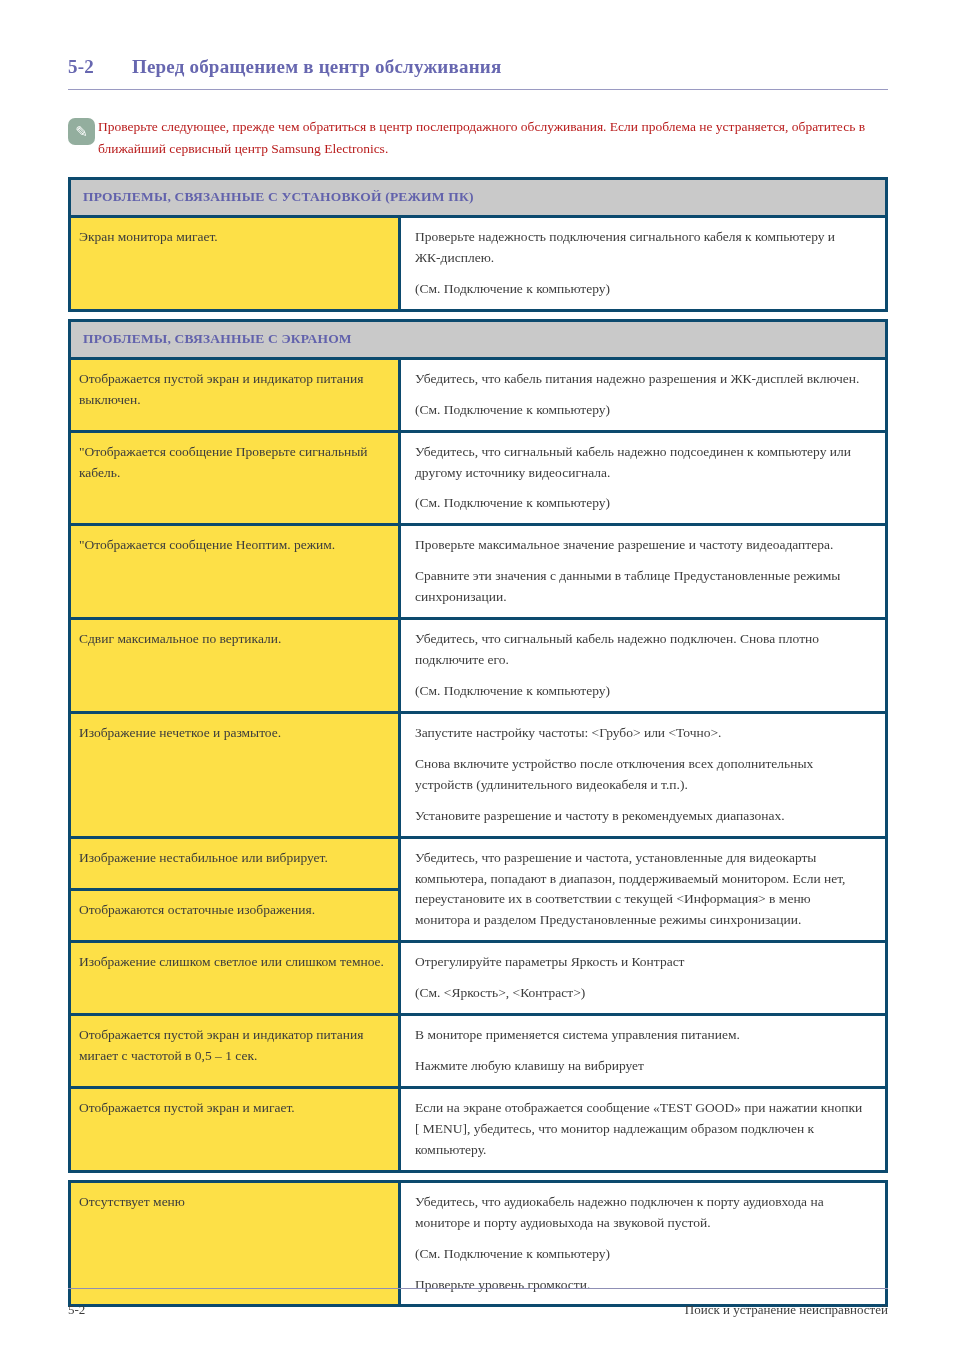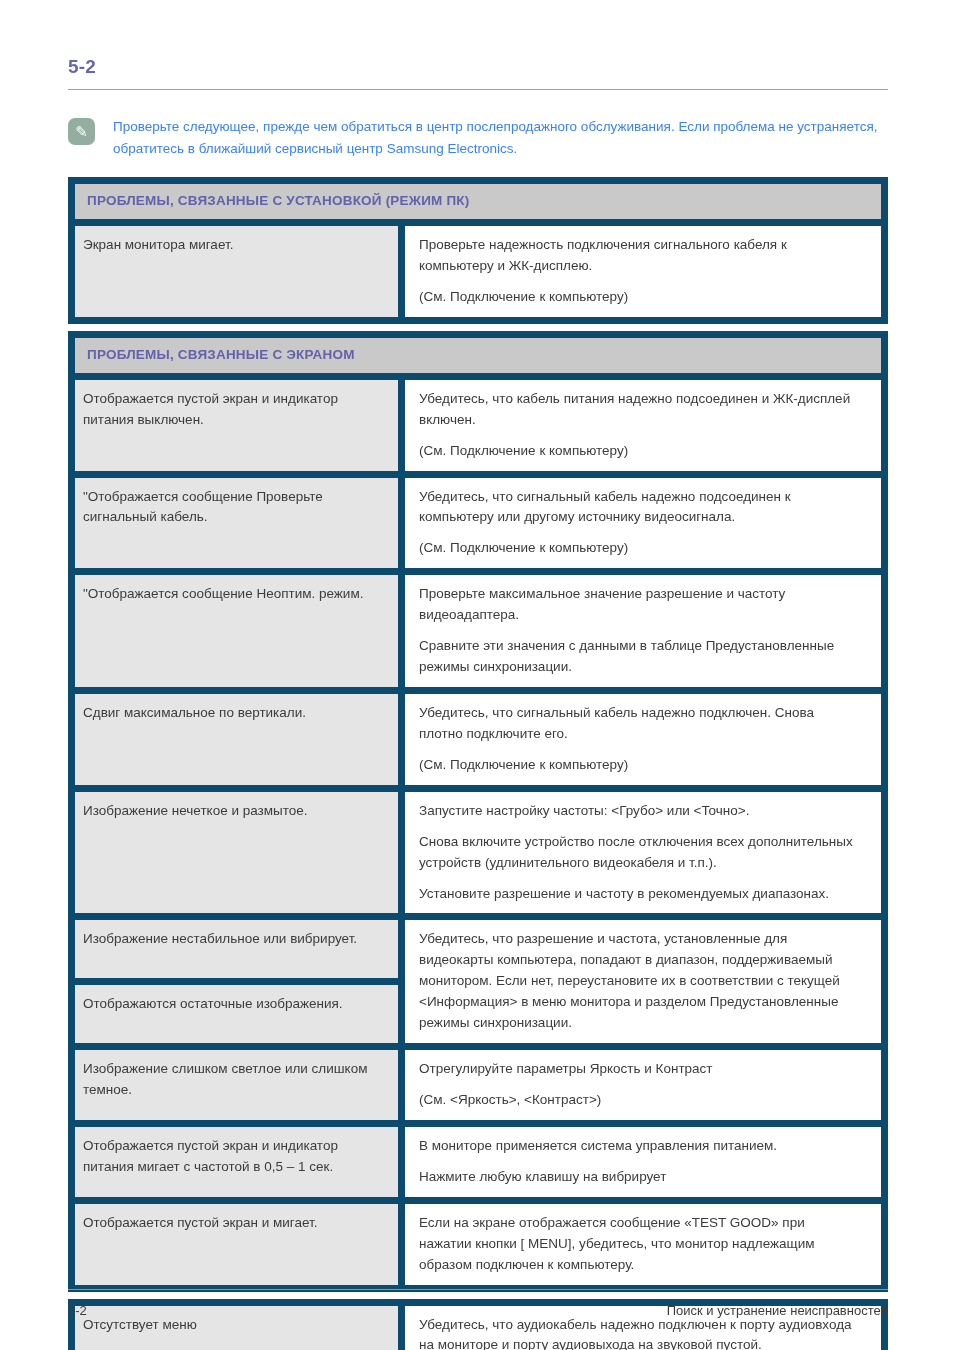--- a/index.html
+++ b/index.html
@@ -1,21 +1,21 @@
 <!DOCTYPE html>
 <html lang="ru"><head>
 <meta charset="utf-8">
 <style>
   * { margin:0; padding:0; box-sizing:border-box; }
   html,body { background:#fff; }
   .page {
     position:relative;
     width:955px; height:1350px;
     background:#fff;
-    font-family:Liberation Sans, sans-serif;
+    font-family:Liberation Serif, serif;
     color:#3c3c3c;
     overflow:hidden;
   }
   .content { position:absolute; left:68px; width:820px; top:0; }
 
   
   .title-row {
     display:flex; align-items:baseline; gap:38px;
     padding-top:56px; padding-bottom:11px;
     border-bottom:1px solid #9a9ac2;
@@ -25,55 +25,56 @@
   }
 
   
   .note { display:flex; margin-top:26px; }
   .note-icon {
     flex:0 0 auto; width:27px; height:27px; border-radius:7px;
     background:#93ae9e; color:#fff; font-size:15px;
     display:flex; align-items:center; justify-content:center;
     margin-top:2px;
   }
-  .note-text { margin-left:18px; font-size:13.5px; line-height:1.6; color:#3b82f6; width:770px; }
+  .note-text { margin-left:3px; font-size:13.5px; line-height:1.6; color:#b91c1c; width:770px; }
 
   
   table.trouble { border-collapse:collapse; width:820px; margin-top:18px; }
   table.trouble + table.trouble, .note ~ table.trouble ~ table.trouble { margin-top:7px; }
   table.trouble td {
-    border:7px solid #0c4a6e;
+    border:3px solid #0c4a6e;
     font-size:13.5px; line-height:1.55; vertical-align:top;
   }
   td.th {
     background:#c9c9c9; color:#6262ac; font-weight:bold;
     padding:7px 12px; font-size:13.5px; letter-spacing:.2px;
   }
   td.th.center { text-align:left; }
-  td.prob { width:330px; background:#e5e5e5; padding:9px 12px 9px 8px; }
+  td.prob { width:330px; background:#fde047; padding:9px 12px 9px 8px; }
   td.sol  { background:#fff; padding:9px 22px 9px 14px; }
   td p { margin:0 0 10px 0; }
   td p:last-child { margin-bottom:0; }
 
   
   .footer {
     position:absolute; left:68px; right:67px; bottom:32px;
     border-top:1px solid #8f8fb5; padding-top:13px;
     display:flex; justify-content:space-between;
     font-size:13px; color:#3c3c3c;
   }
 </style>
 </head>
 <body>
 
 <div class="page">
   <div class="content">
 
     <div class="title-row">
       <span class="sec-num">5-2</span>
+      <span class="page-title">Перед обращением в центр обслуживания</span>
     </div>
 
     <div class="note">
       <div class="note-icon">✎</div>
       <div class="note-text">Проверьте следующее, прежде чем обратиться в центр послепродажного обслуживания. Если проблема не устраняется, обратитесь в ближайший сервисный центр Samsung Electronics.</div>
     </div>
 
     <table class="trouble">
       <tbody>
           <tr>
@@ -94,21 +95,21 @@
     <table class="trouble">
       <tbody>
           <tr>
         <td class="th center" colspan="2">ПРОБЛЕМЫ, СВЯЗАННЫЕ С ЭКРАНОМ</td>
       </tr>
       <tr>
         <td class="prob">
               <p>Отображается пустой экран и индикатор питания выключен.</p>
             </td>
         <td class="sol">
-          <p>Убедитесь, что кабель питания надежно подсоединен и ЖК-дисплей включен.</p>
+          <p>Убедитесь, что кабель питания надежно разрешения и ЖК-дисплей включен.</p>
           <p>(См. Подключение к компьютеру)</p>
         </td>
       </tr>
       <tr>
         <td class="prob">
               <p>"Отображается сообщение Проверьте сигнальный кабель.</p>
             </td>
         <td class="sol">
           <p>Убедитесь, что сигнальный кабель надежно подсоединен к компьютеру или другому источнику видеосигнала.</p>
           <p>(См. Подключение к компьютеру)</p>

